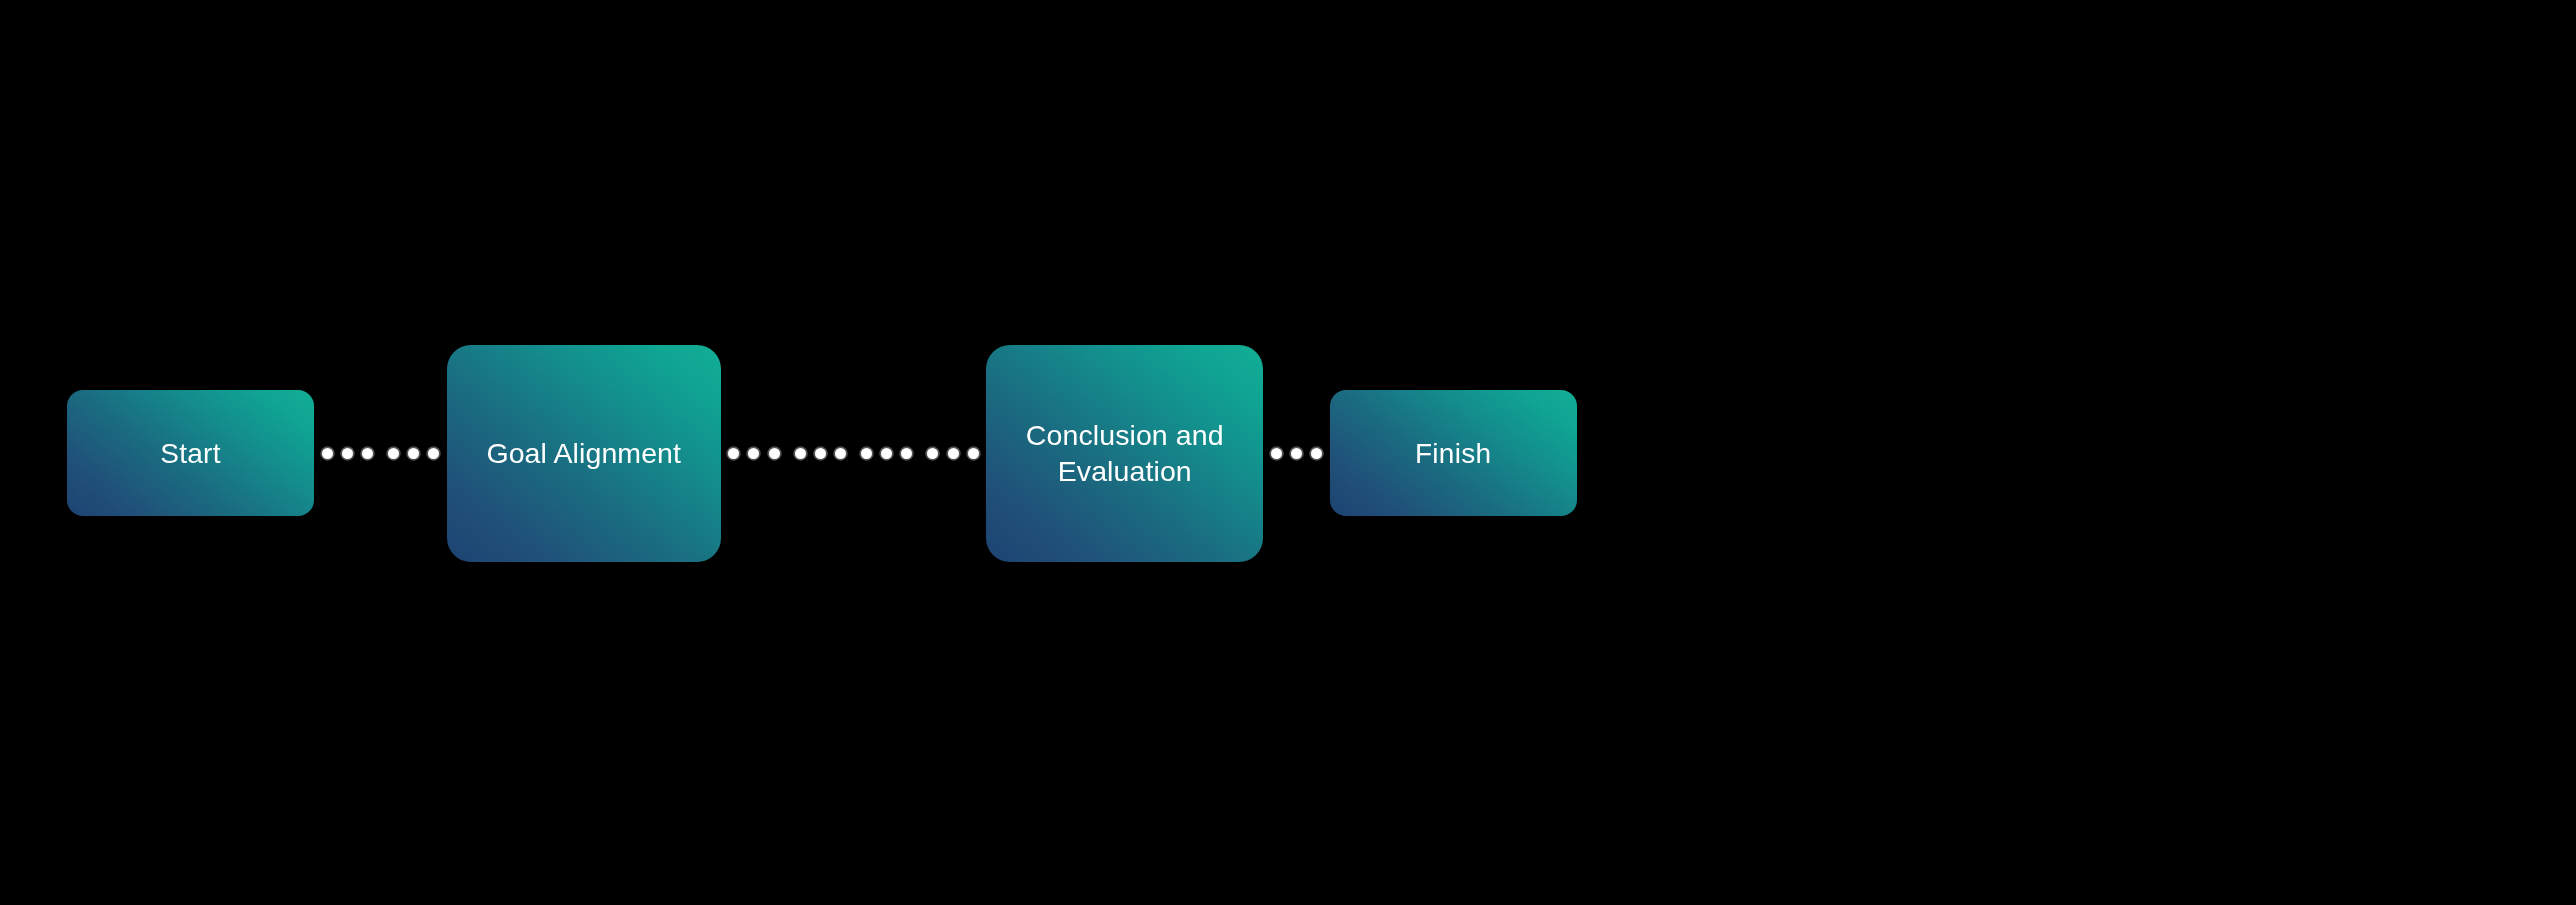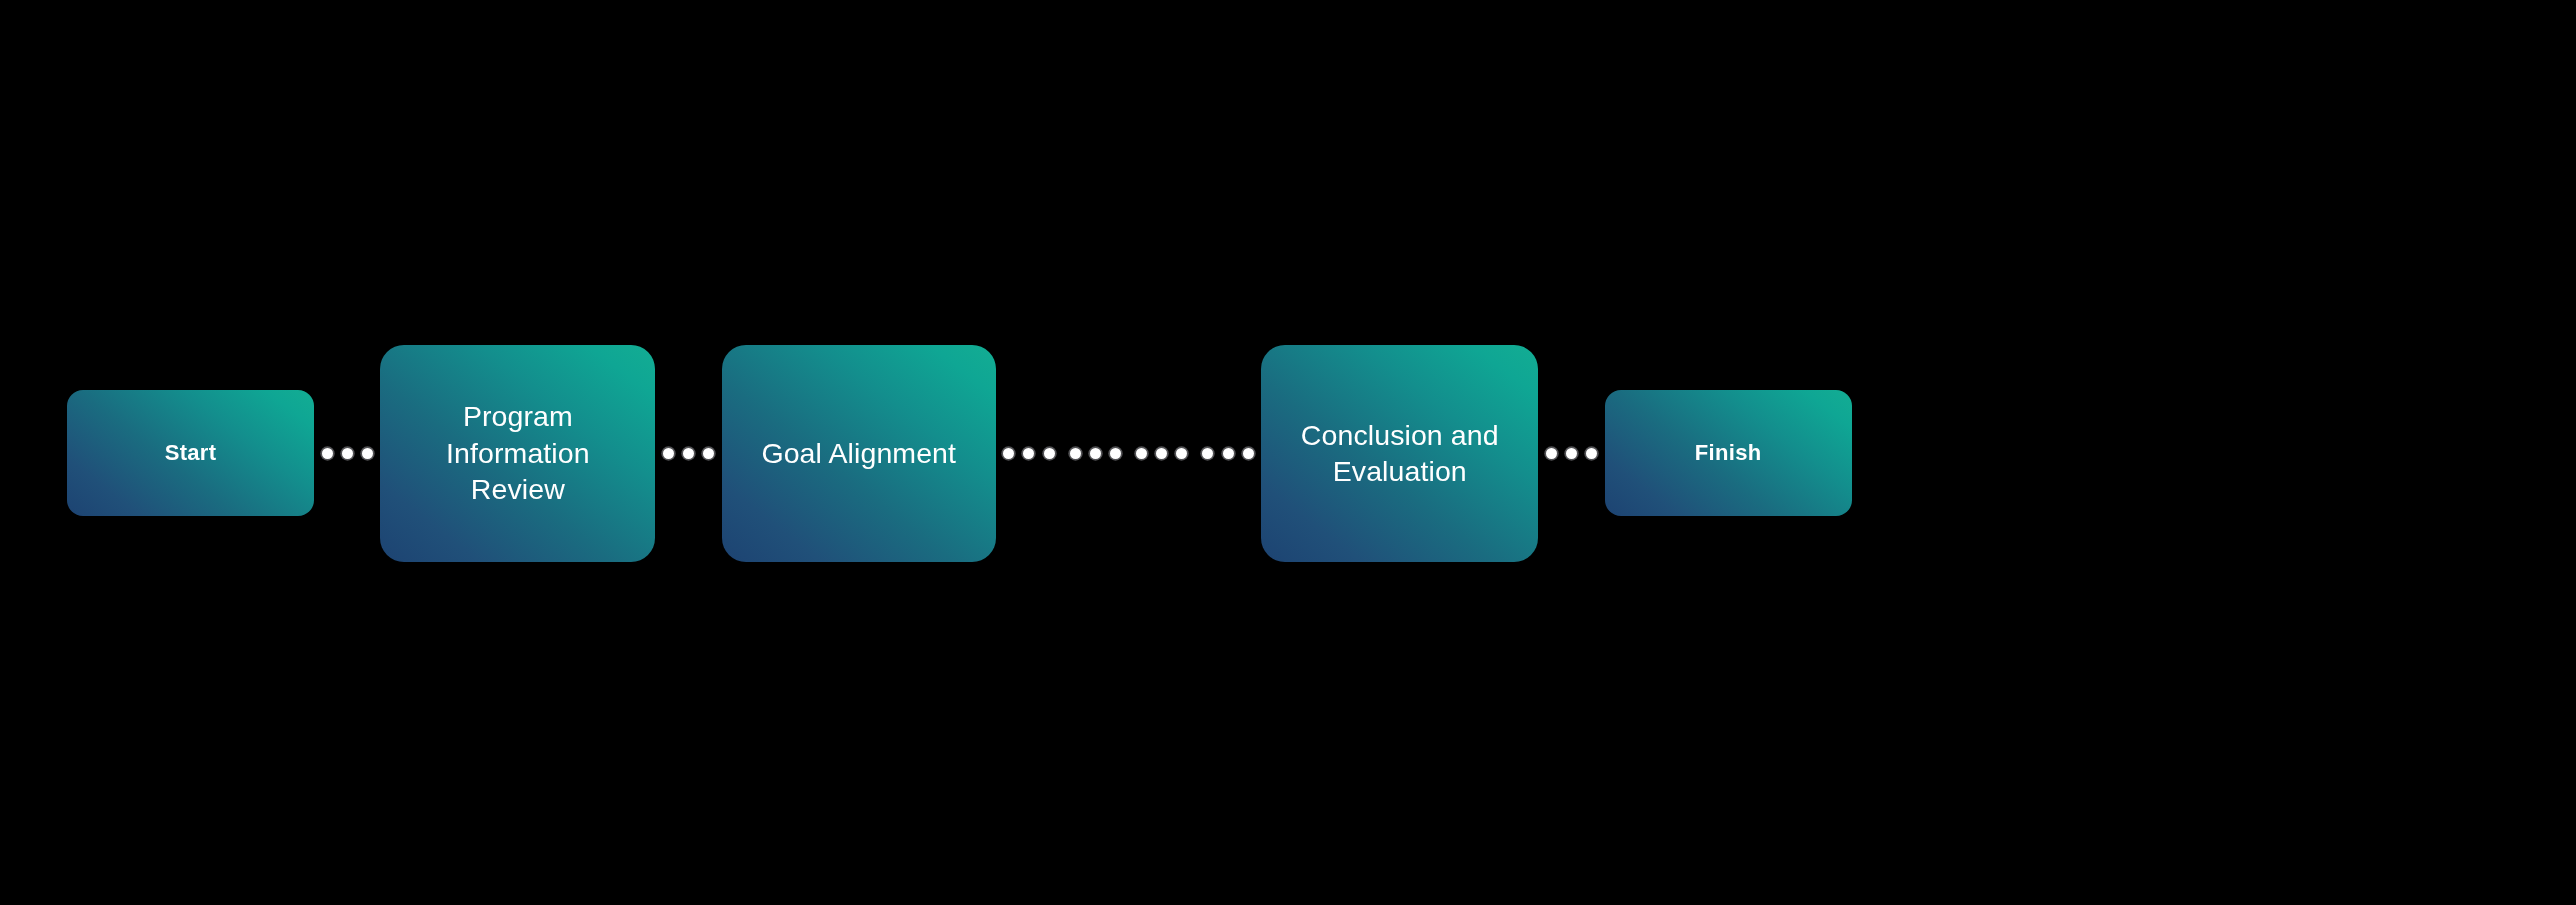--- a/index.html
+++ b/index.html
@@ -71,22 +71,22 @@
   .node-label {
     display: block;
     width: 100%;
     padding: 0 11.7px;
     box-sizing: border-box;
     white-space: pre-line;
     letter-spacing: 0.1px;
   }
 
   .node-terminal .node-label {
-    font-size: 22px;
-    font-weight: 700;
+    font-size: 28px;
+    font-weight: 400;
     line-height: 1.25;
     letter-spacing: 0.3px;
   }
 
   .node-step .node-label {
     font-size: 28.5px;
     font-weight: 300;
     line-height: 1.28;
   }
 
@@ -121,25 +121,20 @@
     <div class="node node-terminal" style="width: 247px;">
       <span class="node-label">Start</span>
     </div>
 
     <div class="connector">
       <span class="connector-dot"></span>
       <span class="connector-dot"></span>
       <span class="connector-dot"></span>
     </div>
 
-    <div class="node node-step" style="width: 275px;">
-      <span class="node-label">Program
-Information
-Review</span>
-    </div>
 
     <div class="connector">
       <span class="connector-dot"></span>
       <span class="connector-dot"></span>
       <span class="connector-dot"></span>
     </div>
 
     <div class="node node-step" style="width: 274px;">
       <span class="node-label">Goal Alignment</span>
     </div>

